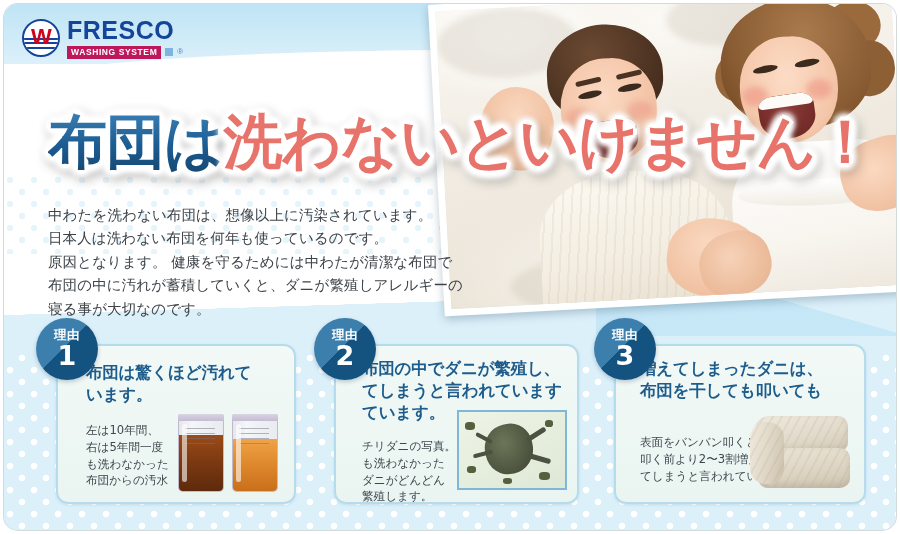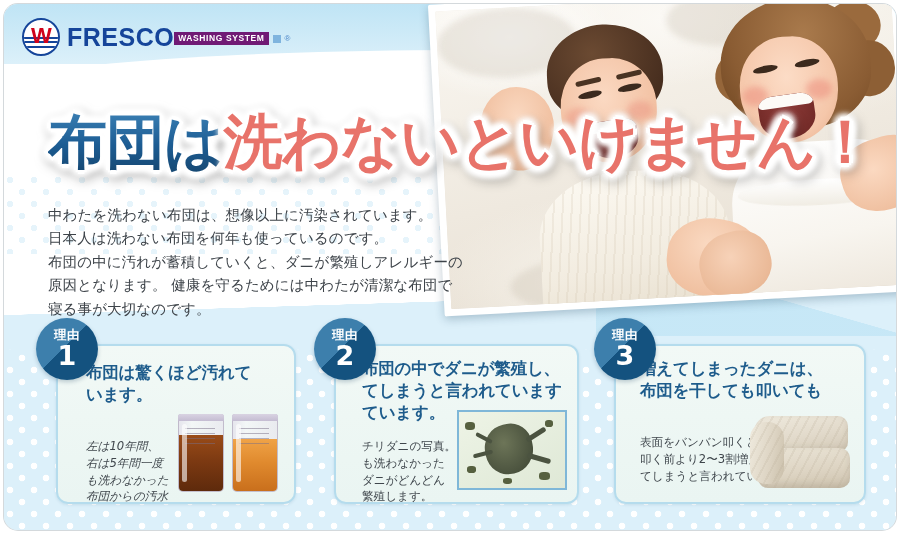--- a/index.html
+++ b/index.html
@@ -70,26 +70,26 @@
     box-sizing:border-box;
   }
   .logo-mark .wv{
     position:absolute;left:0;bottom:4px;width:100%;height:13px;
     background:repeating-linear-gradient(180deg,#15459a 0 2px,#ffffff 2px 4.4px);
   }
   .logo-mark .wletter{
     position:relative;z-index:2;font:900 22px/1 "Liberation Sans",sans-serif;
     color:#d0021b;letter-spacing:-1px;transform:translateY(-1px);
   }
-  .logo-text{display:flex;flex-direction:row;line-height:1;}
+  .logo-text{display:flex;flex-direction:column;line-height:1;}
   .logo-name{font:900 25px/1 "Liberation Sans",sans-serif;color:#15459a;letter-spacing:.5px;}
   .logo-sub{display:flex;align-items:center;gap:4px;margin-top:3px;}
   .logo-sub-txt{
     font:700 8.5px/1 "Liberation Sans",sans-serif;color:#ffffff;
-    background:#701a75;padding:2px 4px;letter-spacing:.6px;
+    background:#be185d;padding:2px 4px;letter-spacing:.6px;
   }
   .logo-sq{width:8px;height:8px;background:#7fb4de;}
   .logo-r{font:400 8px/1 "Liberation Sans",sans-serif;color:#4a86c8;}
 
   
   .sub-head{
     position:absolute;left:46px;top:76px;
     font:700 26px/1.1 "DejaVu Sans",sans-serif;color:#3c4348;
     text-shadow:0 0 6px #fff,1px 1px 0 #fff,-1px 1px 0 #fff,1px -1px 0 #fff,-1px -1px 0 #fff,2px 2px 3px rgba(0,0,0,.18);
     white-space:nowrap;letter-spacing:1px;
@@ -218,21 +218,21 @@
     letter-spacing:-.2px;box-sizing:border-box;
   }
   #card1 .card-head{padding:16px 10px 0 28px;}
   #card2 .card-head{padding:12px 8px 0 26px;}
   #card3 .card-head{padding:12px 8px 0 24px;}
   .card-head div{white-space:nowrap;}
 
   .card-cap{
     position:absolute;font:400 11.6px/1.45 "DejaVu Sans",sans-serif;color:#3f464c;
   }
-  #card1 .card-cap{left:28px;top:92px;width:104px;font-style:italic;}
+  #card1 .card-cap{left:28px;top:76px;width:104px;}
   #card2 .card-cap{left:26px;top:92px;width:96px;}
   #card3 .card-cap{left:24px;top:88px;width:158px;}
   .card-cap div{white-space:nowrap;}
 
   
   .beakers{position:absolute;right:12px;bottom:10px;width:104px;height:84px;display:flex;gap:8px;align-items:flex-end;}
   .beaker{position:relative;width:46px;height:78px;
     background:linear-gradient(90deg,rgba(226,222,234,.75) 0%,rgba(248,247,250,.5) 30%,rgba(230,226,236,.6) 100%);
     border-radius:3px 3px 5px 5px;overflow:hidden;
     box-shadow:inset 0 0 0 1px rgba(160,150,175,.55);}
@@ -337,22 +337,22 @@
         <div class="kid hands"></div>
         <div class="kid hands2"></div>
       </div>
     </div>
 
     <div class="main-head"><span class="mh-blue">布団は</span><span class="mh-red">洗わないといけません！</span></div>
 
     <div class="body-copy">
       <div>中わたを洗わない布団は、想像以上に汚染されています。</div>
       <div>日本人は洗わない布団を何年も使っているのです。</div>
+      <div>原因となります。 健康を守るためには中わたが清潔な布団で</div>
       <div>布団の中に汚れが蓄積していくと、ダニが繁殖しアレルギーの</div>
-      <div>原因となります。 健康を守るためには中わたが清潔な布団で</div>
       <div>寝る事が大切なのです。</div>
     </div>
 
     <div class="card" id="card1">
       <div class="badge">
         <span class="badge-word">理由</span>
         <span class="badge-num">1</span>
       </div>
       <div class="card-head">
         <div>布団は驚くほど汚れて</div>

